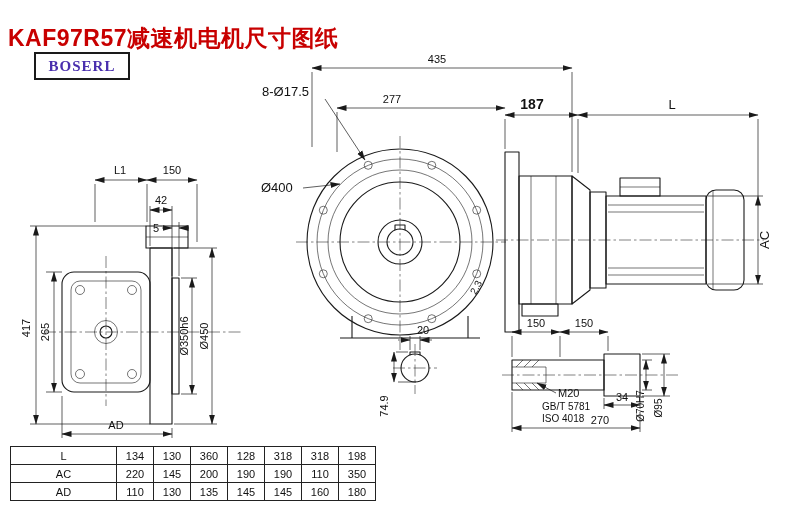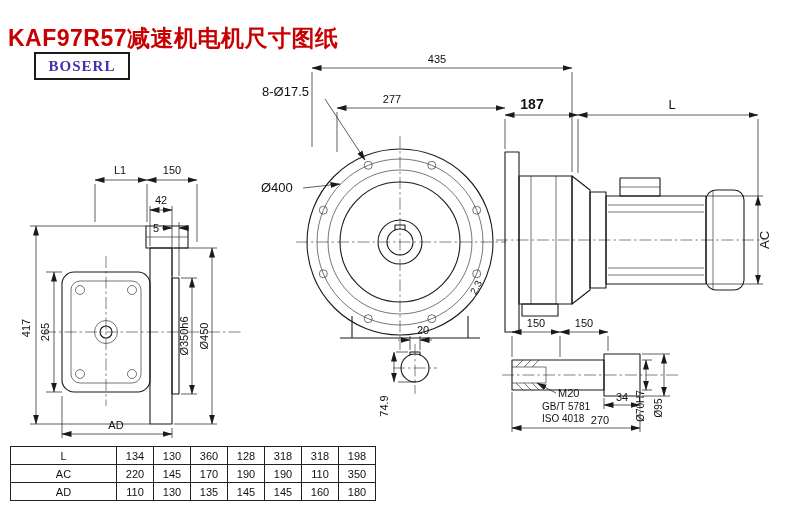--- a/index.html
+++ b/index.html
@@ -245,21 +245,21 @@
     <td class="val">360</td>
     <td class="val">128</td>
     <td class="val">318</td>
     <td class="val">318</td>
     <td class="val">198</td>
   </tr>
   <tr>
     <td class="rowlabel">AC</td>
     <td class="val">220</td>
     <td class="val">145</td>
-    <td class="val">170</td>
+    <td class="val">200</td>
     <td class="val">190</td>
     <td class="val">190</td>
     <td class="val">110</td>
     <td class="val">350</td>
   </tr>
   <tr>
     <td class="rowlabel">AD</td>
     <td class="val">110</td>
     <td class="val">130</td>
     <td class="val">135</td>

